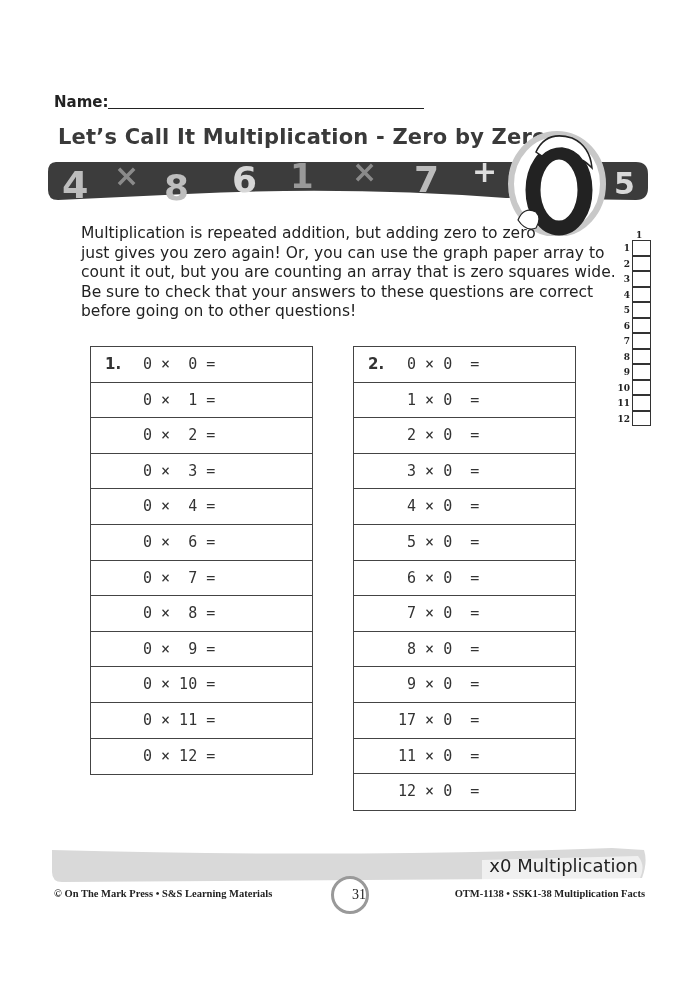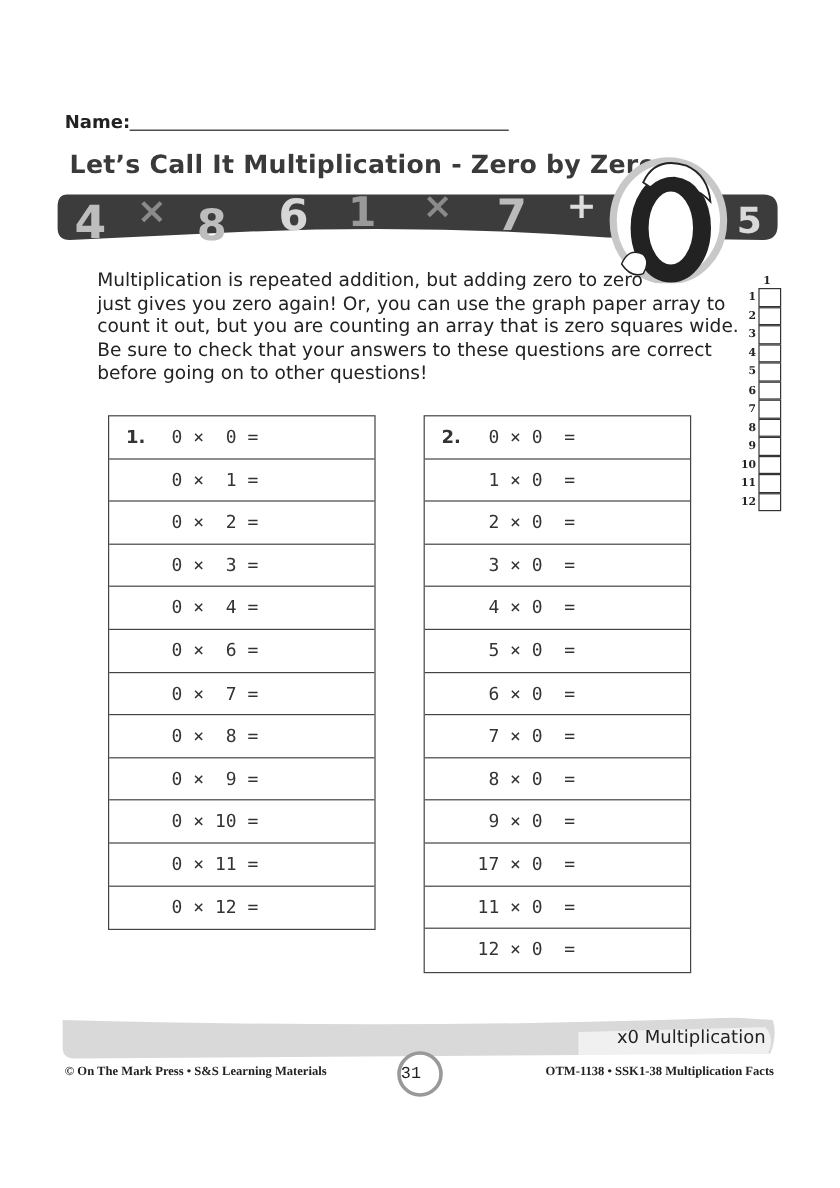--- a/index.html
+++ b/index.html
@@ -14,24 +14,24 @@
   .grid-head { position:absolute; left:24px; top:0; font-family:"DejaVu Serif", serif; font-size:9px; font-weight:bold; }
   .grid-row { position:absolute; left:0; height:15.5px; }
   .grid-row .num { position:absolute; width:18px; right:auto; text-align:right; font-family:"DejaVu Serif", serif; font-size:9px; font-weight:bold; top:3px; }
   .grid-cell { position:absolute; left:20px; width:19px; height:15.5px; border:1px solid #333; box-sizing:border-box; }
   .table { position:absolute; top:346px; width:223px; border:1.5px solid #444; box-sizing:border-box; }
   .table .row { height:35.6px; border-bottom:1.5px solid #444; box-sizing:border-box; position:relative; font-family:"DejaVu Sans Mono", monospace; font-size:15px; color:#333; }
   .table .row:last-child { border-bottom:none; }
   .table .lbl { position:absolute; left:14px; top:8px; font-weight:bold; font-family:"DejaVu Sans", sans-serif; }
   .table .eq { position:absolute; top:8px; white-space:pre;text-align:center; }
   .footer-band { position:absolute; left:52px; top:848px; width:596px; height:36px; }
-  .footer-label { position:absolute; right:62px; top:855px; font-size:15px; color:#222; }
+  .footer-label { position:absolute; right:62px; top:855px; font-size:18px; color:#222; }
   .footer-left { position:absolute; left:54px; top:888px; font-family:"Liberation Serif", serif; font-weight:bold; font-size:10.5px; }
   .footer-right { position:absolute; right:55px; top:888px; font-family:"Liberation Serif", serif; font-weight:bold; font-size:10.5px; }
-  .page-circle { position:absolute; left:331px; top:876px; width:38px; height:38px; border:3px solid #999; border-radius:50%; background:#fff; box-sizing:border-box; text-align:left; line-height:32px; font-family:Liberation Mono, monospace; font-size:14px; }
+  .page-circle { position:absolute; left:331px; top:876px; width:38px; height:38px; border:3px solid #999; border-radius:50%; background:#fff; box-sizing:border-box; text-align:right; line-height:32px; font-family:Liberation Serif, serif; font-size:14px; }
 </style>
 </head>
 <body>
 
 <div class="name-row">Name:</div>
 <div class="name-line"></div>
 
 <div class="title">Let’s Call It Multiplication - Zero by Zero</div>
 
 <svg class="banner" viewBox="0 0 606 44">

